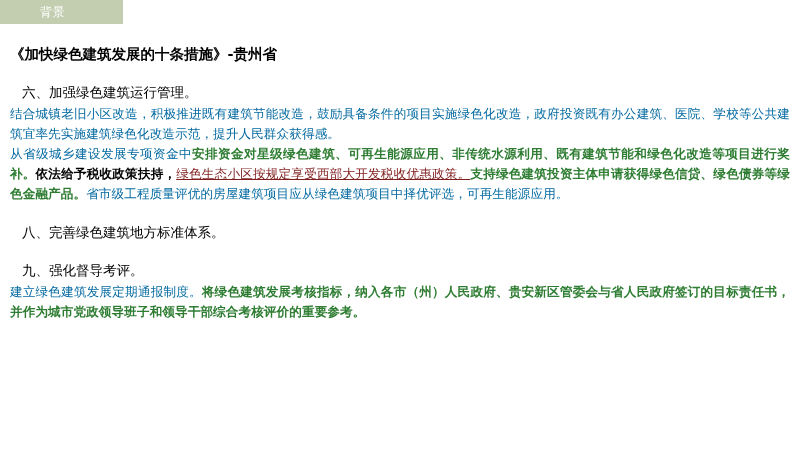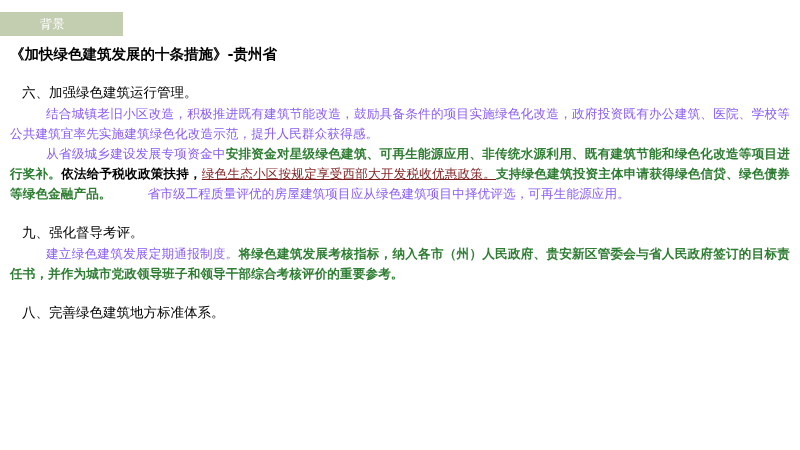--- a/index.html
+++ b/index.html
@@ -15,21 +15,21 @@
     overflow: hidden;
   }
   .page {
     position: relative;
     width: 800px;
     height: 450px;
   }
   .header-banner {
     position: absolute;
     left: 0;
-    top: 12px;
+    top: 0;
     width: 123px;
     height: 24px;
     background: #c3cdb0;
   }
   .header-banner .header-label {
     position: absolute;
     left: 40px;
     top: 4px;
     font-size: 12px;
     color: #ffffff;
@@ -61,22 +61,21 @@
     margin-left: 12px;
   }
   .para {
     font-size: 12.6px;
     line-height: 20px;
     text-align: justify;
     margin: 0;
     letter-spacing: 0.1px;
   }
   .seg-plain {
-    color: #8b5cf6;
-    margin-left: 36px;
+    color: #0369a1;
   }
   .seg-green {
     color: #7f1d1d;
     text-decoration: underline;
   }
   .seg-greenbold {
     color: #2e7d32;
     font-weight: bold;
   }
   .seg-bold {
@@ -99,23 +98,23 @@
     <div class="section">
       <div class="section-heading">六、加强绿色建筑运行管理。</div>
       <p class="para"><span class="seg-plain">结合城镇老旧小区改造，积极推进既有建筑节能改造，鼓励具备条件的项目实施绿色化改造，政府投资既有办公建筑、医院、学校等公共建筑宜率先实施建筑绿色化改造示范，提升人民群众获得感。</span></p>
     </div>
 
     <div class="section">
       <p class="para"><span class="seg-plain">从省级城乡建设发展专项资金中</span><span class="seg-greenbold">安排资金对星级绿色建筑、可再生能源应用、非传统水源利用、既有建筑节能和绿色化改造等项目进行奖补。</span><span class="seg-bold">依法给予税收政策扶持，</span><span class="seg-green">绿色生态小区按规定享受西部大开发税收优惠政策。</span><span class="seg-greenbold">支持绿色建筑投资主体申请获得绿色信贷、绿色债券等绿色金融产品。</span><span class="seg-plain">省市级工程质量评优的房屋建筑项目应从绿色建筑项目中择优评选，可再生能源应用。</span></p>
     </div>
 
     <div class="section">
-      <div class="section-heading">九、强化督导考评。</div>
-      <p class="para"><span class="seg-plain">建立绿色建筑发展定期通报制度。</span><span class="seg-greenbold">将绿色建筑发展考核指标，纳入各市（州）人民政府、贵安新区管委会与省人民政府签订的目标责任书，</span><span class="seg-greenbold">并作为城市党政领导班子和领导干部综合考核评价的重要参考。</span></p>
+      <div class="section-heading">八、完善绿色建筑地方标准体系。</div>
     </div>
 
     <div class="section">
-      <div class="section-heading">八、完善绿色建筑地方标准体系。</div>
+      <div class="section-heading">九、强化督导考评。</div>
+      <p class="para"><span class="seg-plain">建立绿色建筑发展定期通报制度。</span><span class="seg-greenbold">将绿色建筑发展考核指标，纳入各市（州）人民政府、贵安新区管委会与省人民政府签订的目标责任书，</span><span class="seg-greenbold">并作为城市党政领导班子和领导干部综合考核评价的重要参考。</span></p>
     </div>
 
 
   </div>
 </div>
 
 </body></html>

